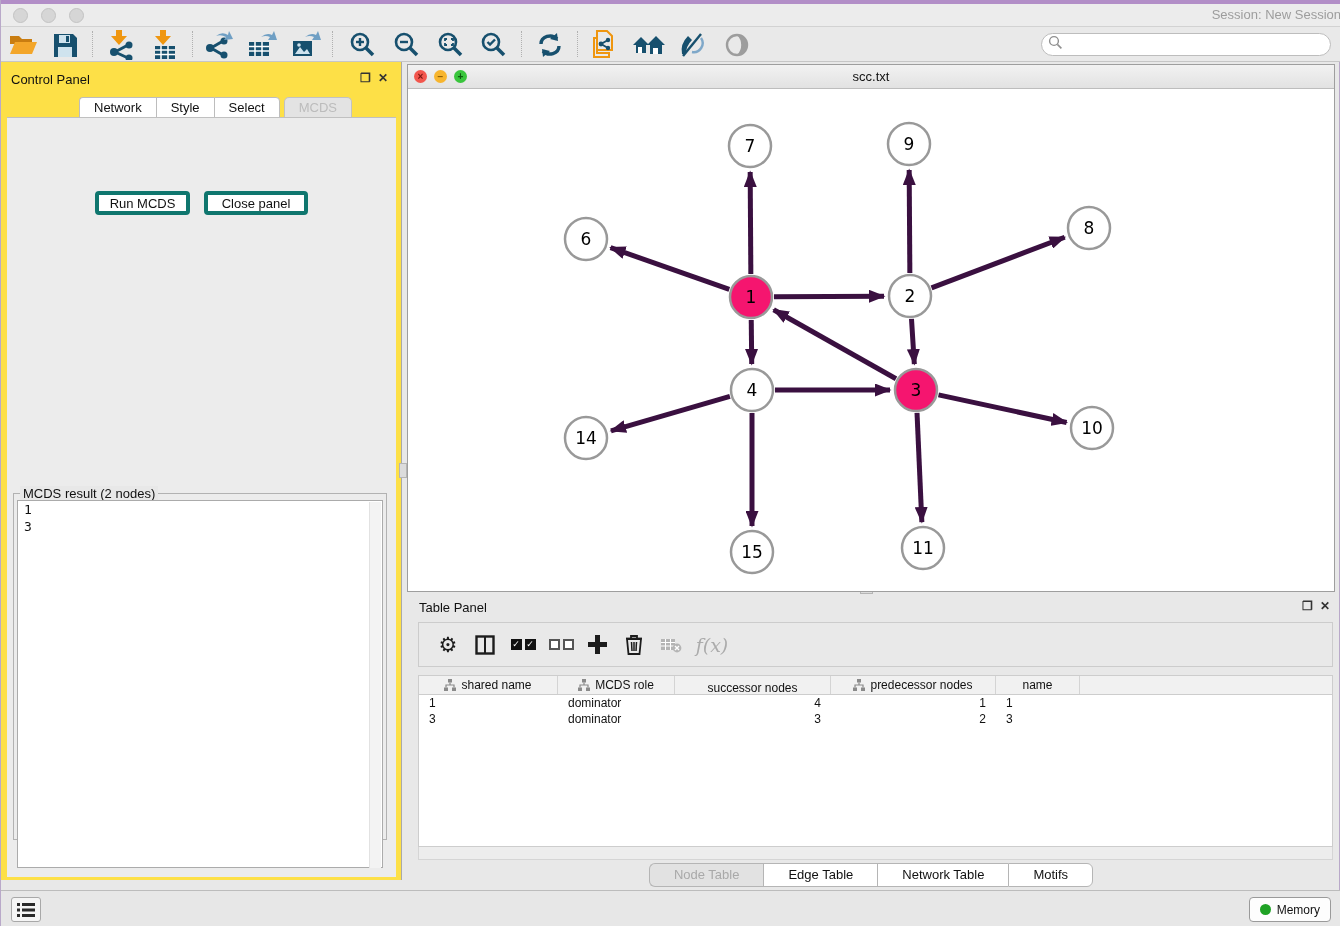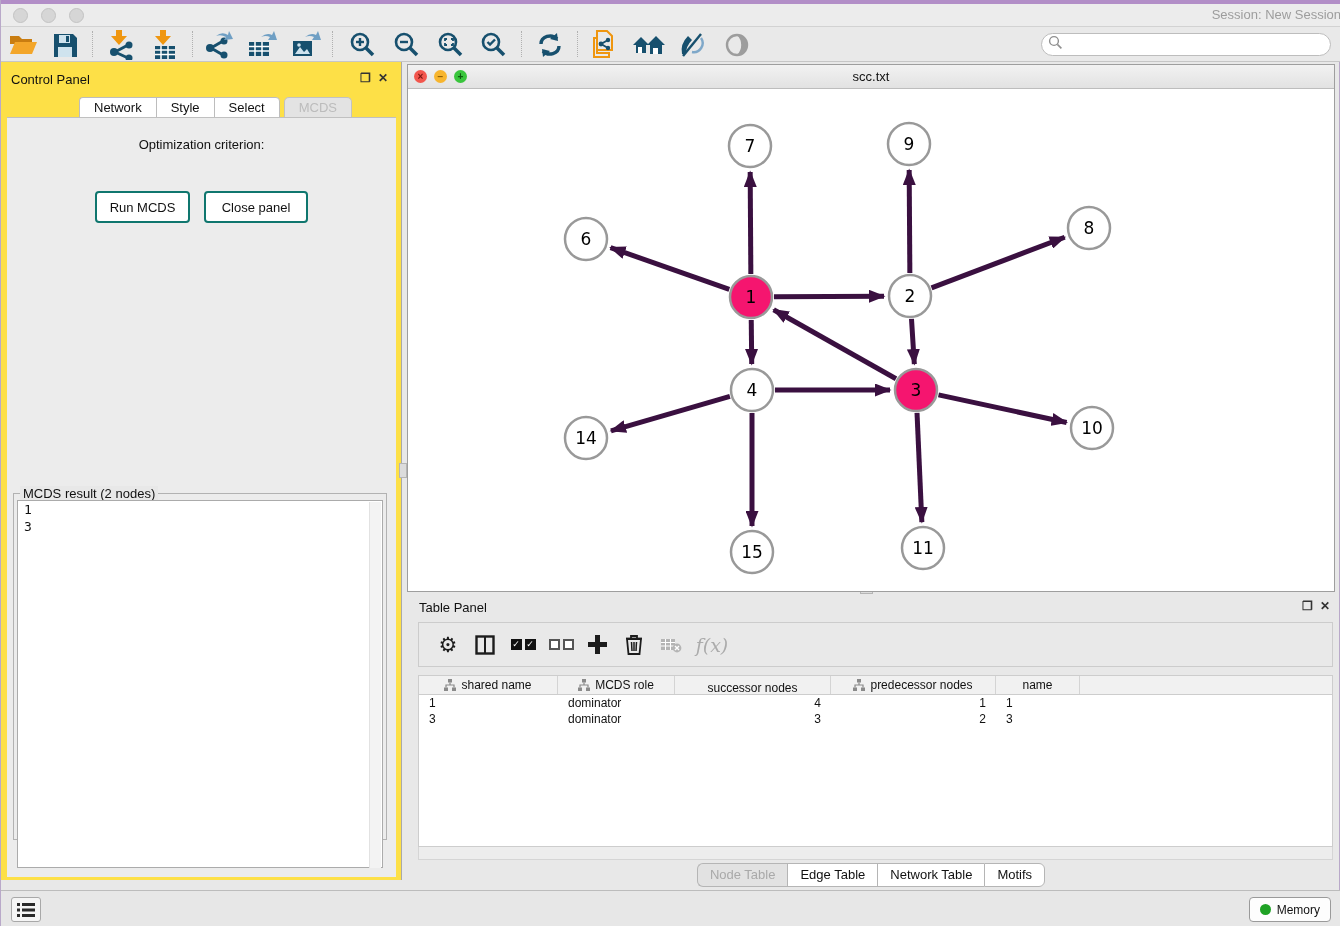--- a/index.html
+++ b/index.html
@@ -33,21 +33,21 @@
   .cp-tab:first-child { border-radius:4px 0 0 4px; }
   .cp-tab.last-plain { border-right:1px solid #bdbdbd; border-radius:0 4px 4px 0; }
   .cp-tab.active-gray { background:#e3e3e3; color:#bcbcbc; border:1px solid #c2c2c2; border-radius:5px 5px 0 0; margin-left:4px; border-bottom:none; }
   #cp-content { left:6px; top:55px; width:389px; height:760px; border-top:1px solid #c0c0c0; background:#ececec; }
   #opt-label { left:0; top:75px; width:401px; text-align:center; font-size:13px; color:#111; }
   #opt-select { left:44px; top:96px; width:309px; height:24px; background:#fff; border:1px solid #ababab; border-radius:4px;
                 font-size:13px; color:#111; display:flex; align-items:center; padding-left:9px; }
   #opt-stepper { position:absolute; right:6px; top:3px; width:11px; height:17px; display:flex; flex-direction:column; align-items:center; justify-content:center; gap:1px; }
   .tri-up { width:0; height:0; border-left:4px solid transparent; border-right:4px solid transparent; border-bottom:5px solid #555; }
   .tri-dn { width:0; height:0; border-left:4px solid transparent; border-right:4px solid transparent; border-top:5px solid #555; }
-  .cp-button { position:absolute; top:129px; height:32px; background:#fff; border:2px solid #0f766e; border-radius:4px;
+  .cp-button { position:absolute; top:129px; height:24px; background:#fff; border:4px solid #0f766e; border-radius:4px;
                font-size:13px; color:#111; display:flex; align-items:center; justify-content:center; }
   #mcds-fieldset { position:absolute; left:12px; top:431px; width:374px; height:347px; border:1px solid #b2b2b2; }
   #mcds-legend { position:absolute; left:6px; top:-8px; background:#e8e8e8; padding:0 3px; font-size:13px; color:#111; }
   #mcds-textarea { position:absolute; left:3px; top:6px; width:366px; height:368px; background:#fff; border:1px solid #ababab; }
   .result-line { font-family:"DejaVu Sans Mono", monospace; font-size:13px; color:#111; padding-left:6px; line-height:17px; }
   #mcds-scroll { position:absolute; right:1px; top:1px; width:12px; height:366px; background:#f3f3f3; border-left:1px solid #e2e2e2; }
 
   
   #network-window { left:406px; top:64px; width:928px; height:528px; background:#fff; border:1px solid #9e9e9e; }
   #net-titlebar { left:0; top:0; width:926px; height:24px; background:linear-gradient(#f2f2f2,#e2e2e2); border-bottom:1px solid #bdbdbd; }
@@ -66,21 +66,21 @@
   .tpi { position:absolute; top:0; height:43px; display:flex; align-items:center; justify-content:center; }
   #tp-header { left:11px; top:80px; width:915px; height:20px; background:#f1f1f1; border:1px solid #cdcdcd; display:flex; }
   .th { position:relative; height:18px; display:flex; align-items:center; justify-content:center; gap:5px;
         font-size:12px; color:#111; border-right:1px solid #d4d4d4; }
   #tp-body { left:11px; top:100px; width:915px; height:152px; background:#fff; border:1px solid #cdcdcd; border-top:none; }
   .trow { position:relative; width:100%; height:16px; display:flex; }
   .td { font-size:12px; color:#111; line-height:16px; padding:0 10px; white-space:nowrap; overflow:hidden; }
   .td.num { text-align:right; }
   #tp-scrollstrip { left:11px; top:252px; width:915px; height:13px; background:#ededed; border:1px solid #d5d5d5; border-top:none; }
   #tp-tabs { left:0; top:268px; width:928px; height:24px; display:flex; justify-content:center; }
-  .tp-tab { font-size:13px; color:#111; background:#fff; border:1px solid #b5b5b5; border-right:none; padding:3px 12px; line-height:15px; }
+  .tp-tab { font-size:13px; color:#111; background:#fff; border:1px solid #b5b5b5; border-right:none; padding:3px 24px; line-height:15px; }
   .tp-tab.first { border-radius:6px 0 0 6px; }
   .tp-tab.last { border-right:1px solid #b5b5b5; border-radius:0 6px 6px 0; }
   .tp-tab.active { background:#e2e2e2; color:#a9a9a9; border-radius:6px 0 0 6px; }
 
   
   #statusbar { left:0; top:890px; width:1340px; height:36px; background:#e7e7e7; border-top:1px solid #bcbcbc; }
   #list-button { position:absolute; left:10px; top:6px; width:30px; height:25px; background:#f5f5f5; border:1px solid #a8a8a8; border-radius:3px;
                  display:flex; align-items:center; justify-content:center; }
   #memory-button { position:absolute; right:10px; top:6px; height:25px; background:#fdfdfd; border:1px solid #9a9a9a; border-radius:4px;
                    display:flex; align-items:center; gap:6px; padding:0 10px; font-size:12px; color:#111; }
@@ -270,21 +270,20 @@
 
     <div id="cp-tabs" class="abs">
       <span class="cp-tab">Network</span>
       <span class="cp-tab">Style</span>
       <span class="cp-tab last-plain">Select</span>
       <span class="cp-tab active-gray">MCDS</span>
     </div>
 
     <div id="cp-content" class="abs"></div>
 
-    <div id="opt-label" class="abs">Optimization criterion:</div>
 
 
     <button class="cp-button" style="left:94px; width:95px">Run MCDS</button>
     <button class="cp-button" style="left:203px; width:104px">Close panel</button>
 
     <div id="mcds-fieldset">
       <span id="mcds-legend">MCDS result (2 nodes)</span>
       <div id="mcds-textarea">
         <div class="result-line">1</div>
         <div class="result-line">3</div>

